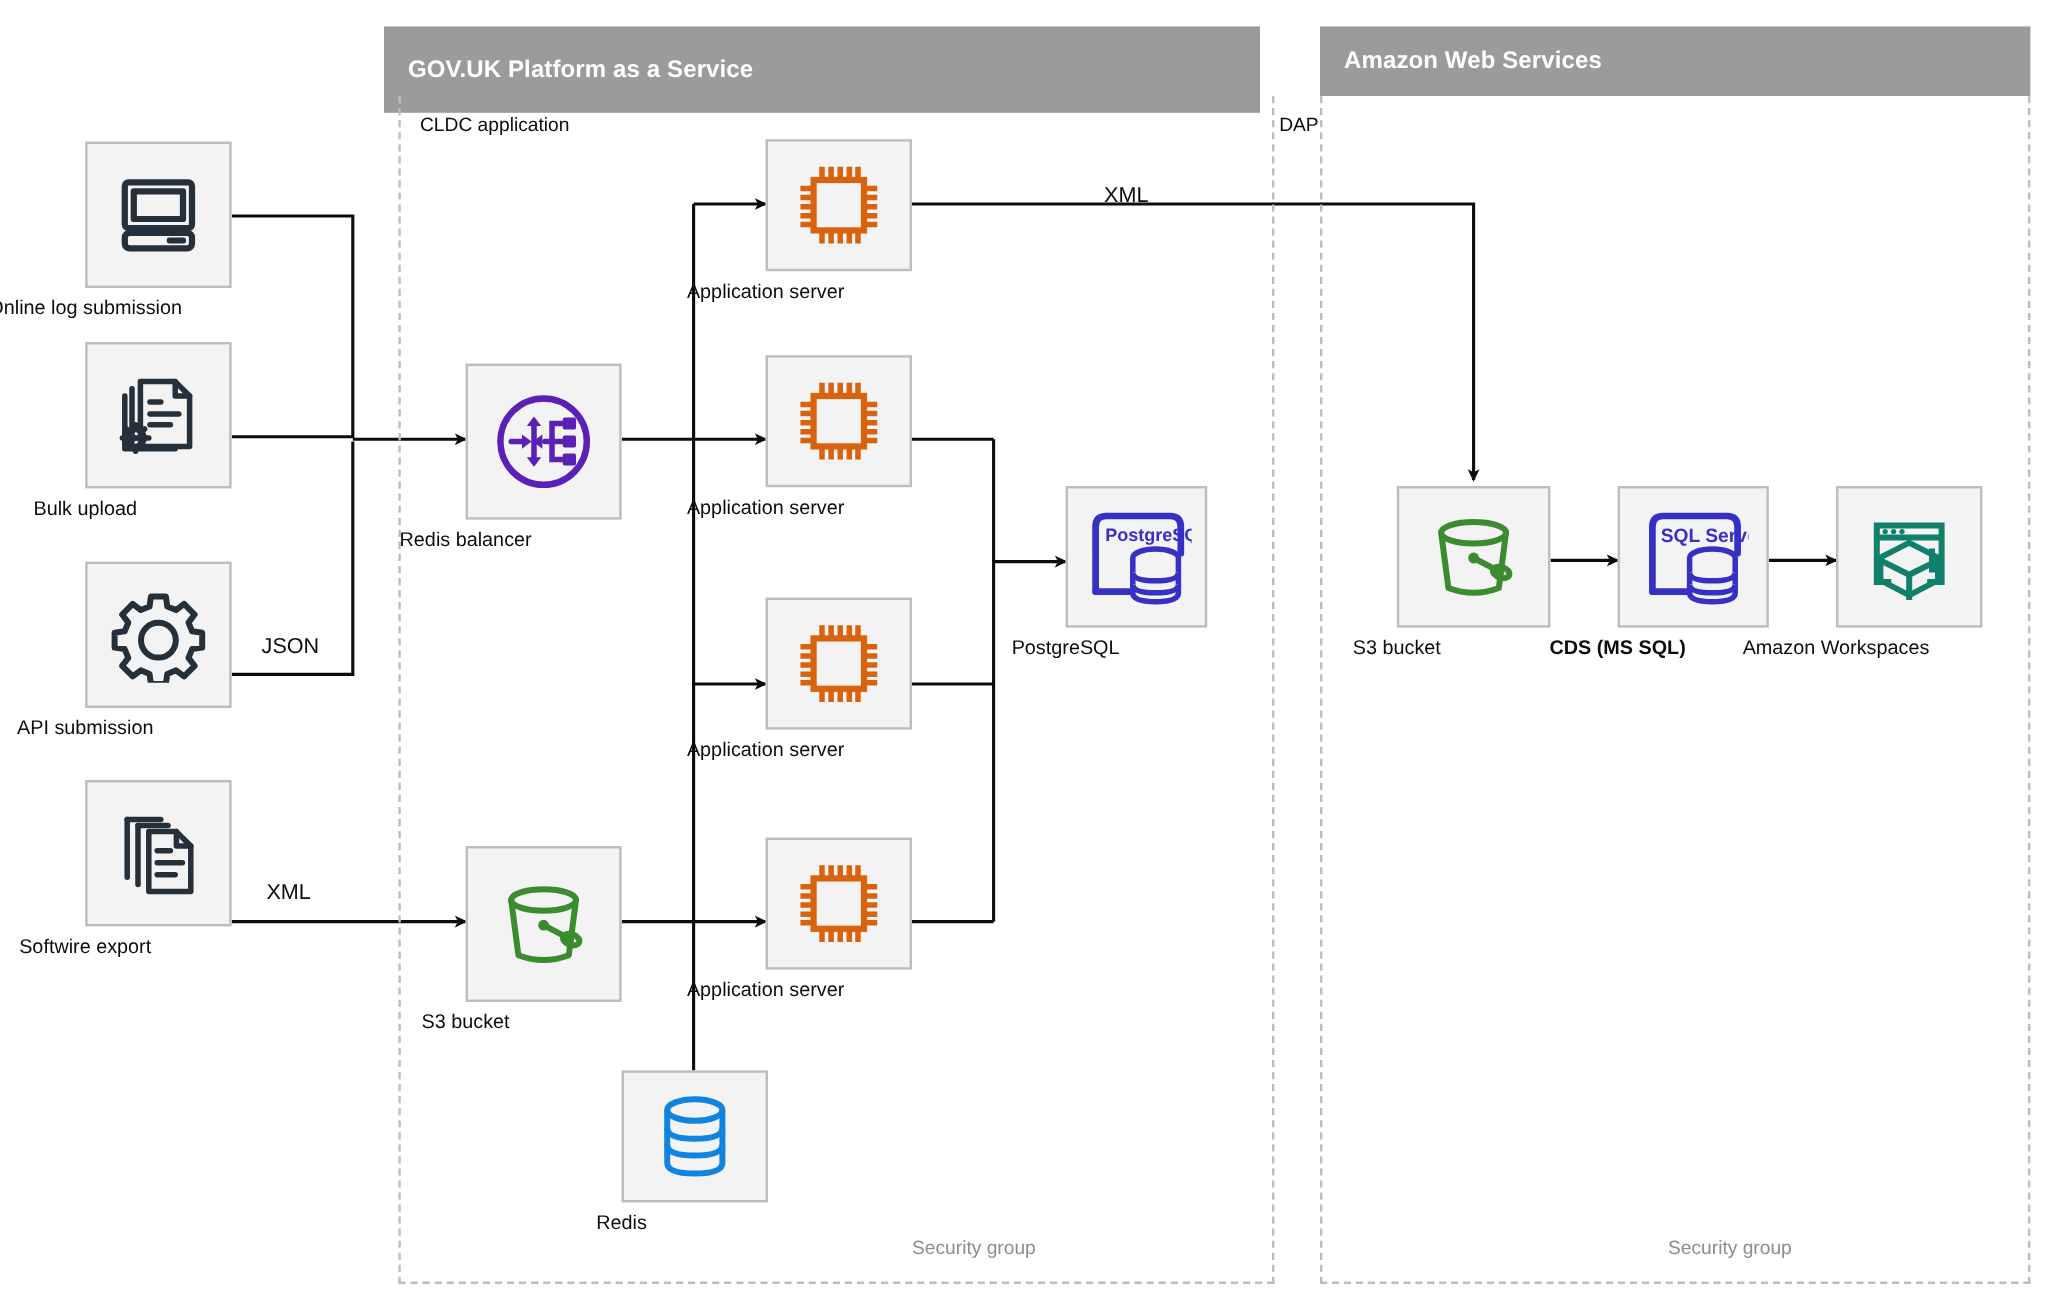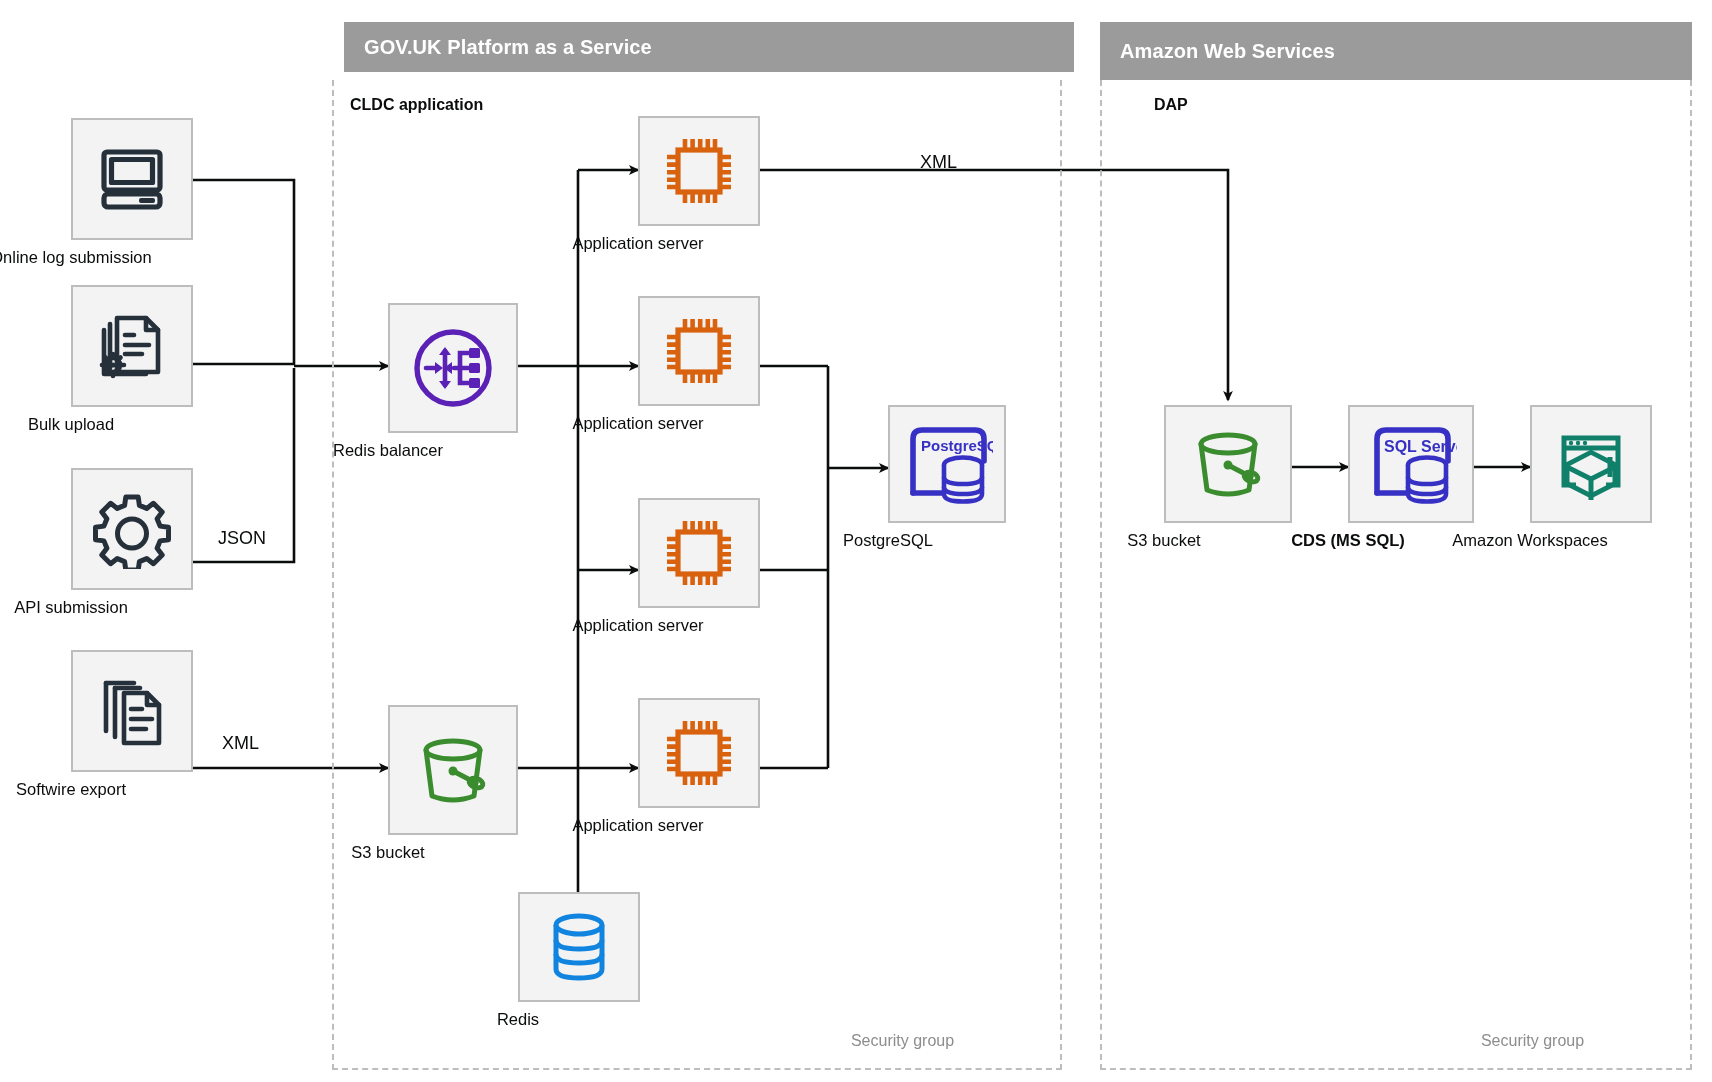--- a/index.html
+++ b/index.html
@@ -40,28 +40,28 @@
   .security-box {
     position: absolute;
     border: 2px dashed #bdbdbd;
     border-top: none;
     box-sizing: border-box;
     background: transparent;
   }
   .subgroup-label {
     position: absolute;
     font-size: 16px;
-    font-weight: bold;
+    font-weight: normal;
     color: #0b0c0c;
   }
   .security-caption {
     position: absolute;
     font-size: 16px;
     color: #8d8d8d;
-    text-align: center;
+    text-align: left;
   }
 
   
   .node {
     position: absolute;
   }
   .tile {
     position: absolute;
     background: #f3f3f3;
     border: 2px solid #bdbdbd;
@@ -126,33 +126,33 @@
     <path d="M828,366 L828,768"></path>
     <path d="M828,468 L888,468" marker-end="url(#arrow)"></path>
 
     <path d="M760,170 L1228,170 L1228,400" marker-end="url(#arrow)"></path>
 
     <path d="M1292,467 L1348,467" marker-end="url(#arrow)"></path>
     <path d="M1474,467 L1530,467" marker-end="url(#arrow)"></path>
   </g>
 </svg>
 
-<div class="group-header" style="left:344px; top:22px; width:730px; height:50px;">GOV.UK Platform as a Service</div>
+<div class="group-header" style="left:320px; top:22px; width:730px; height:72px;">GOV.UK Platform as a Service</div>
 
 <div class="security-box" style="left:332px; top:80px; width:730px; height:990px;"></div>
 
 <div class="subgroup-label" style="left:350px; top:96px;">CLDC application</div>
 
 <div class="security-caption" style="left:760px; top:1032px; width:285px;">Security group</div>
 
 <div class="group-header" style="left:1100px; top:22px; width:592px; height:58px;">Amazon Web Services</div>
 
 <div class="security-box" style="left:1100px; top:80px; width:592px; height:990px;"></div>
 
-<div class="subgroup-label" style="left:1154px; top:96px;">DAP</div>
+<div class="subgroup-label" style="left:1066px; top:96px;">DAP</div>
 
 <div class="security-caption" style="left:1390px; top:1032px; width:285px;">Security group</div>
 
 <div class="node" style="left:71px; top:118px;">
   <div class="tile" style="left:0; top:0; width:122px; height:122px;">
     <span>
       <svg width="74" height="74" viewBox="0 0 74 74">
         <g fill="none" stroke="#25303b" stroke-width="5.2" stroke-linejoin="round" stroke-linecap="round">
           <rect x="9" y="10" width="56" height="38" rx="3"></rect>
           <rect x="16.5" y="17.5" width="41" height="23"></rect>

